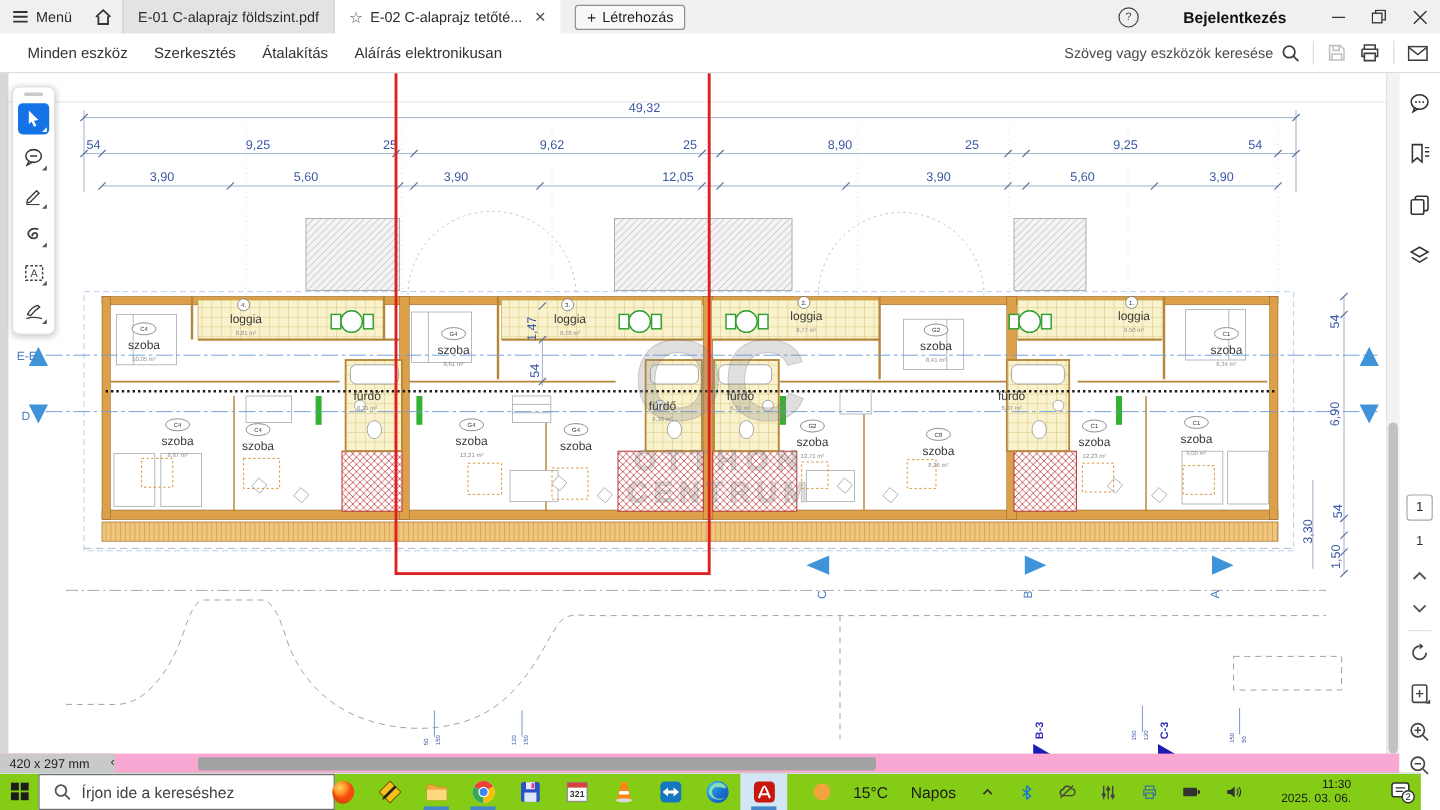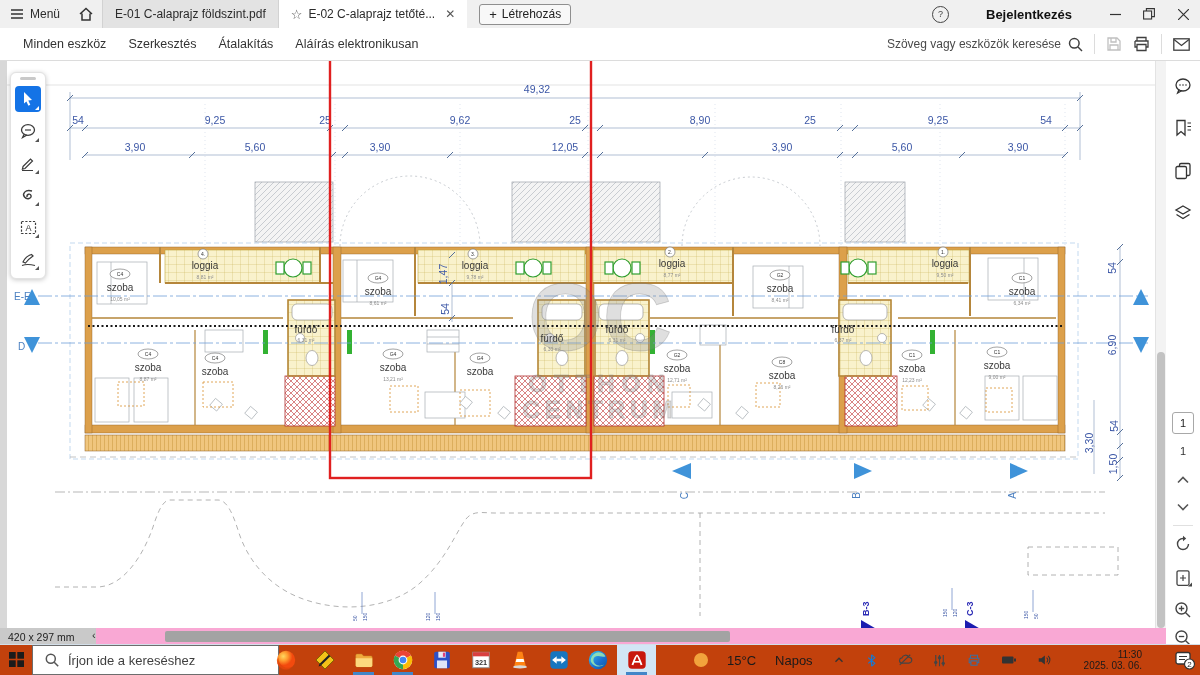--- a/index.html
+++ b/index.html
@@ -52,21 +52,21 @@
   .pagetotal{position:absolute;left:0;top:384px;width:34px;text-align:center;font-size:11px;color:#333;}
   .rp-divider{position:absolute;left:7px;top:464px;width:20px;border-top:1px solid #e0e0e0;}
   .vscroll{position:absolute;right:34px;top:61px;width:10px;bottom:30px;background:#f3f3f3;border-left:1px solid #e3e3e3;}
   .vthumb{position:absolute;left:1px;right:1px;top:291px;height:276px;background:#c2c2c2;border-radius:4px;}
   
   .bottombar{position:absolute;left:0;right:34px;bottom:30px;height:17px;background:#f9a8d4;font-size:10.5px;color:#222;}
   .sizechip{position:absolute;left:0;top:0;bottom:0;width:88px;background:#c9c9c9;display:flex;align-items:center;padding-left:8px;}
   .collapse{position:absolute;left:92px;top:1px;color:#333;font-size:11px;}
   .hthumb{position:absolute;left:165px;top:3px;width:565px;height:11px;background:#a3a3a3;border-radius:2px;}
   
-  .taskbar{position:absolute;left:0;right:0;bottom:0;height:30px;background:#c2410c;border-top:1px solid #d3dfe9;}
+  .taskbar{position:absolute;left:0;right:16px;bottom:0;height:30px;background:#84cc16;border-top:1px solid #d3dfe9;}
   .startbtn{position:absolute;left:9px;top:7px;}
   .tsearch{position:absolute;left:32px;top:0;width:233px;height:28px;background:#fff;border:1px solid #6d6d6d;
     display:flex;align-items:center;gap:9px;padding-left:12px;font-size:13px;color:#3f3f3f;}
   .apps{position:absolute;left:266px;top:0;height:16px;display:flex;}
   .app{width:39px;height:30px;display:flex;align-items:center;justify-content:center;position:relative;}
   .app.active{background:#d2e6f5;}
   .uline{position:absolute;bottom:0;left:9px;right:9px;height:3px;background:#4286c8;}
   .tray{position:absolute;right:4px;top:0;height:30px;display:flex;align-items:center;gap:19px;font-size:13px;color:#1a1a1a;}
   .sun{width:14px;height:14px;border-radius:50%;background:#f2a33c;}
   .clock{text-align:right;font-size:10px;line-height:11px;color:#1a1a1a;margin:0 13px;}

